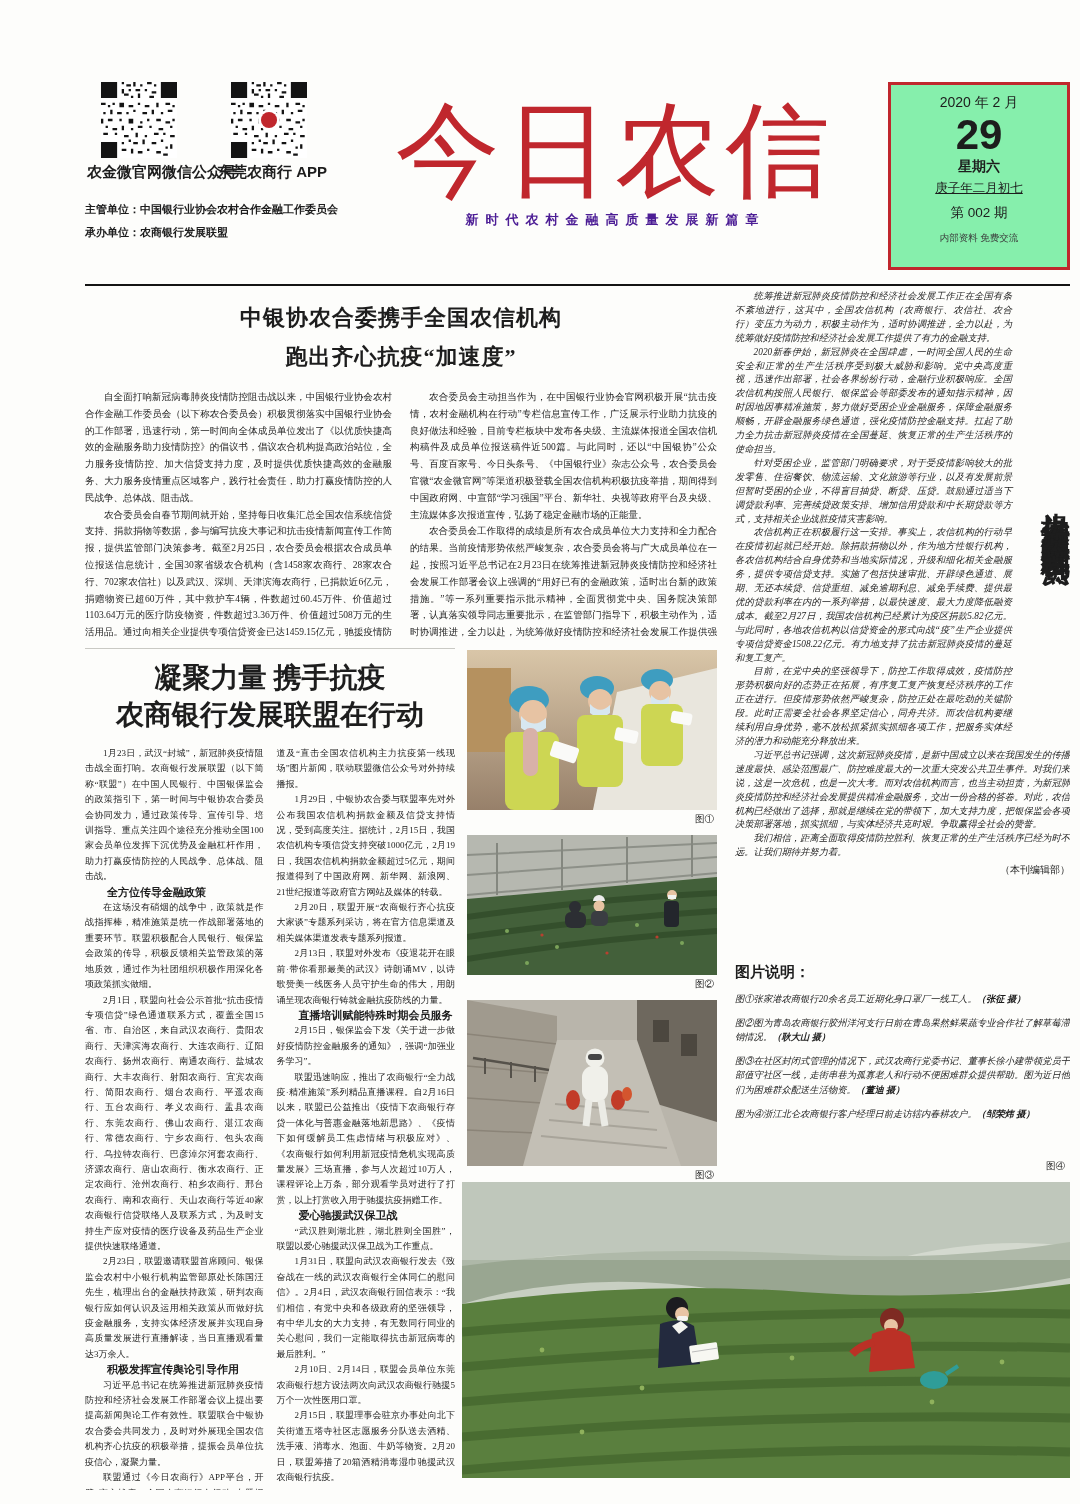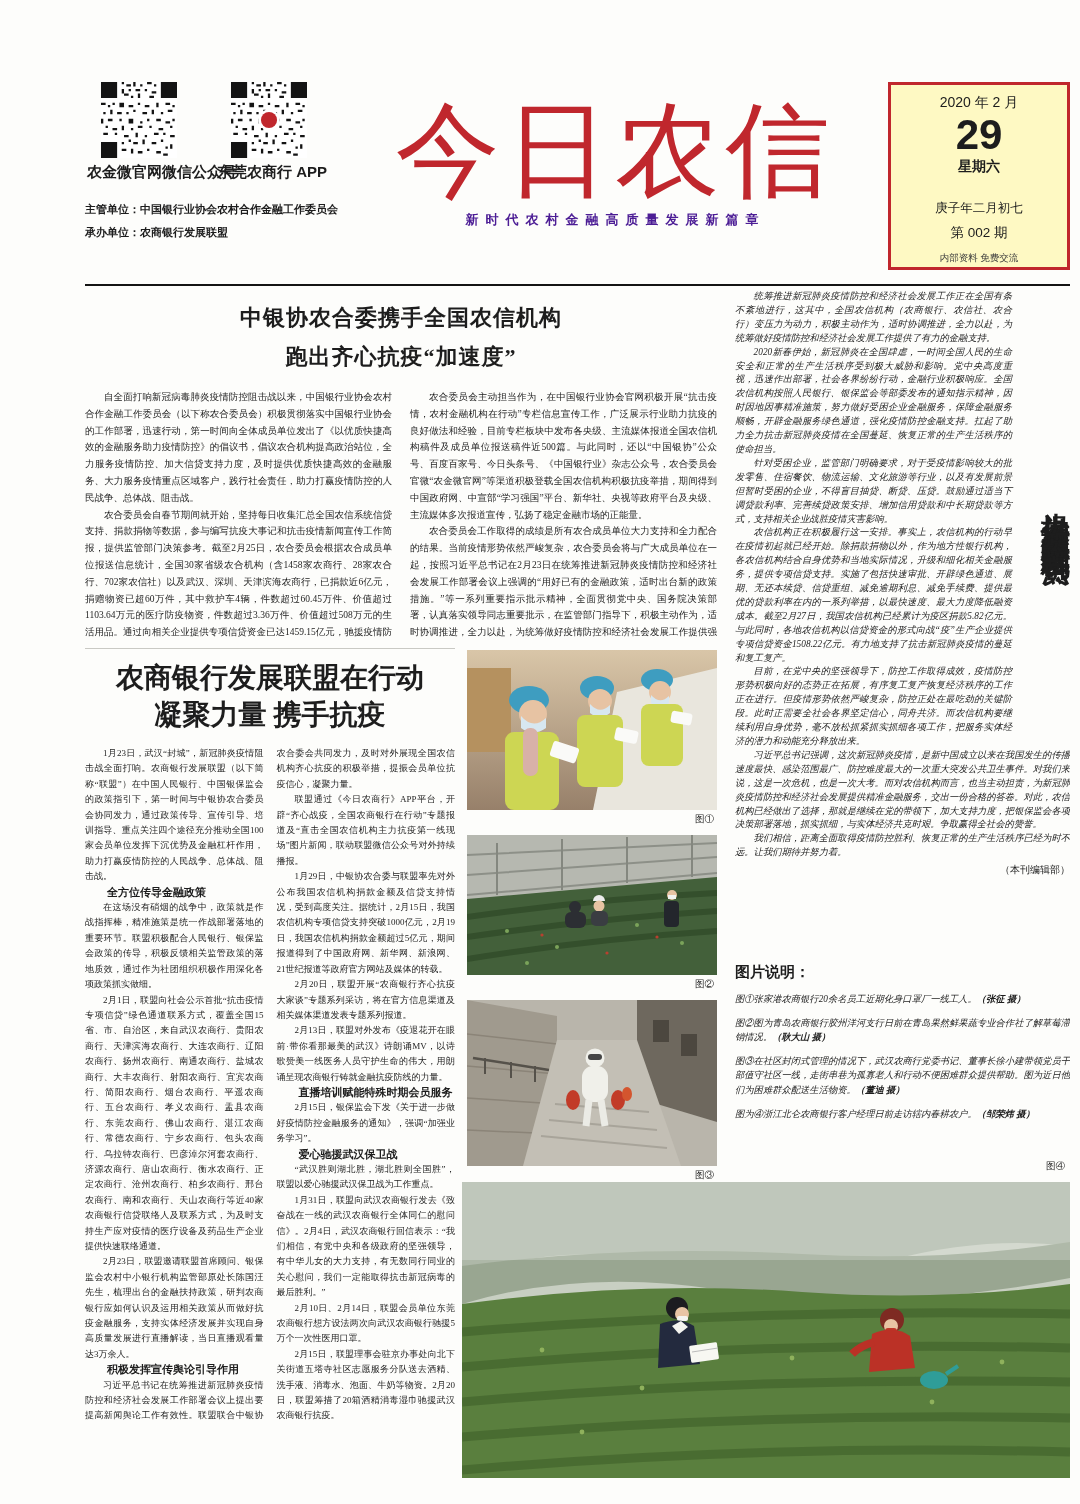--- a/index.html
+++ b/index.html
@@ -12,25 +12,25 @@
   .qr{width:104px;text-align:center;}
   .qr-img{width:76px;height:76px;display:block;margin:0 auto 5px;}
   .qr-label{font-size:15px;font-weight:bold;white-space:nowrap;font-family:Liberation Sans, sans-serif;}
   .org{margin-top:16px;font-size:11px;font-weight:bold;line-height:23px;white-space:nowrap;
        font-family:"Liberation Sans","DejaVu Sans",sans-serif;}
   .hd-center{flex:1;text-align:center;padding-top:14px;min-width:0;}
   .masthead{font-size:104px;line-height:1.05;font-weight:normal;color:#c0272d;letter-spacing:6px;white-space:nowrap;
             font-family:"DejaVu Serif","Liberation Serif",serif;}
   .slogan{margin-top:6px;font-size:13px;letter-spacing:7px;color:#4c1d95;font-weight:bold;white-space:nowrap;}
   .datebox{flex:none;width:168px;height:164px;border:3px solid #c0272d;margin-left:10px;padding:9px 4px;
-           text-align:center;font-family:"Liberation Sans","DejaVu Sans",sans-serif;background:#fef9c3;}
+           text-align:center;font-family:"Liberation Sans","DejaVu Sans",sans-serif;background:#86efac;}
   .db-date{font-size:14px;}
   .db-day{font-size:42px;font-weight:bold;line-height:1.08;}
   .db-week{font-size:14px;font-weight:bold;margin-top:1px;}
-  .db-lunar{font-size:12.5px;margin-top:24px;font-family:"Liberation Serif",serif;}
+  .db-lunar{font-size:12.5px;margin-top:4px;font-family:"Liberation Serif",serif;text-decoration:underline;}
   .db-issue{font-size:13.5px;margin-top:7px;}
   .db-note{font-size:9.5px;margin-top:10px;color:#3a3a3a;}
   .hd-rule{position:absolute;left:85px;top:284px;width:985px;height:0;border-top:2.2px solid #141414;}
   
   .article1{position:absolute;left:85px;top:298px;width:632px;height:346px;overflow:hidden;}
   .a1-title{text-align:center;font-size:22px;line-height:39px;font-weight:bold;letter-spacing:1px;}
   .a1-cols{display:flex;gap:18px;margin-top:13px;}
   .a1-col{flex:1;font-size:9.5px;line-height:16.8px;text-align:justify;}
   p.body{text-indent:2em;margin:0;}
   
@@ -129,37 +129,38 @@
       <div class="a1-col">
         <p class="body">农合委员会主动担当作为，在中国银行业协会官网积极开展“抗击疫情，农村金融机构在行动”专栏信息宣传工作，广泛展示行业助力抗疫的良好做法和经验，目前专栏板块中发布各央级、主流媒体报道全国农信机构稿件及成员单位报送稿件近500篇。与此同时，还以“中国银协”公众号、百度百家号、今日头条号、《中国银行业》杂志公众号，农合委员会官微“农金微官网”等渠道积极登载全国农信机构积极抗疫举措，期间得到中国政府网、中宣部“学习强国”平台、新华社、央视等政府平台及央级、主流媒体多次报道宣传，弘扬了稳定金融市场的正能量。</p>
         <p class="body">农合委员会工作取得的成绩是所有农合成员单位大力支持和全力配合的结果。当前疫情形势依然严峻复杂，农合委员会将与广大成员单位在一起，按照习近平总书记在2月23日在统筹推进新冠肺炎疫情防控和经济社会发展工作部署会议上强调的“用好已有的金融政策，适时出台新的政策措施。”等一系列重要指示批示精神，全面贯彻党中央、国务院决策部署，认真落实领导同志重要批示，在监管部门指导下，积极主动作为，适时协调推进，全力以赴，为统筹做好疫情防控和经济社会发展工作提供强有力的金融支持。</p>
       </div>
     </div>
   </div>
 
   <div class="article2">
     <div class="a2-main">
       <div class="a2-title">
+        <div>凝聚力量 携手抗疫</div>
         <div>农商银行发展联盟在行动</div>
-        <div>凝聚力量 携手抗疫</div>
       </div>
       <div class="a2-cols">
         <p class="body">1月23日，武汉“封城”，新冠肺炎疫情阻击战全面打响。农商银行发展联盟（以下简称“联盟”）在中国人民银行、中国银保监会的政策指引下，第一时间与中银协农合委员会协同发力，通过政策传导、宣传引导、培训指导、重点关注四个途径充分推动全国100家会员单位发挥下沉优势及金融杠杆作用，助力打赢疫情防控的人民战争、总体战、阻击战。</p>
         <p class="body subhead">全方位传导金融政策</p>
         <p class="body">在这场没有硝烟的战争中，政策就是作战指挥棒，精准施策是统一作战部署落地的重要环节。联盟积极配合人民银行、银保监会政策的传导，积极反馈相关监管政策的落地质效，通过作为社团组织积极作用深化各项政策抓实做细。</p>
         <p class="body">2月1日，联盟向社会公示首批“抗击疫情专项信贷”绿色通道联系方式，覆盖全国15省、市、自治区，来自武汉农商行、贵阳农商行、天津滨海农商行、大连农商行、辽阳农商行、扬州农商行、南通农商行、盐城农商行、大丰农商行、射阳农商行、宜宾农商行、简阳农商行、烟台农商行、平遥农商行、五台农商行、孝义农商行、盂县农商行、东莞农商行、佛山农商行、湛江农商行、常德农商行、宁乡农商行、包头农商行、乌拉特农商行、巴彦淖尔河套农商行、济源农商行、唐山农商行、衡水农商行、正定农商行、沧州农商行、柏乡农商行、邢台农商行、南和农商行、天山农商行等近40家农商银行信贷联络人及联系方式，为及时支持生产应对疫情的医疗设备及药品生产企业提供快速联络通道。</p>
         <p class="body">2月23日，联盟邀请联盟首席顾问、银保监会农村中小银行机构监管部原处长陈国汪先生，梳理出台的金融扶持政策，研判农商银行应如何认识及运用相关政策从而做好抗疫金融服务，支持实体经济发展并实现自身高质量发展进行直播解读，当日直播观看量达3万余人。</p>
         <p class="body subhead">积极发挥宣传舆论引导作用</p>
         <p class="body">习近平总书记在统筹推进新冠肺炎疫情防控和经济社会发展工作部署会议上提出要提高新闻舆论工作有效性。联盟联合中银协农合委会共同发力，及时对外展现全国农信机构齐心抗疫的积极举措，提振会员单位抗疫信心，凝聚力量。</p>
         <p class="body">联盟通过《今日农商行》APP平台，开辟“齐心战疫，全国农商银行在行动”专题报道及“直击全国农信机构主力抗疫第一线现场”图片新闻，联动联盟微信公众号对外持续播报。</p>
         <p class="body">1月29日，中银协农合委与联盟率先对外公布我国农信机构捐款金额及信贷支持情况，受到高度关注。据统计，2月15日，我国农信机构专项信贷支持突破1000亿元，2月19日，我国农信机构捐款金额超过5亿元，期间报道得到了中国政府网、新华网、新浪网、21世纪报道等政府官方网站及媒体的转载。</p>
         <p class="body">2月20日，联盟开展“农商银行齐心抗疫大家谈”专题系列采访，将在官方信息渠道及相关媒体渠道发表专题系列报道。</p>
         <p class="body">2月13日，联盟对外发布《疫退花开在眼前·带你看那最美的武汉》诗朗诵MV，以诗歌赞美一线医务人员守护生命的伟大，用朗诵呈现农商银行铸就金融抗疫防线的力量。</p>
         <p class="body subhead">直播培训赋能特殊时期会员服务</p>
         <p class="body">2月15日，银保监会下发《关于进一步做好疫情防控金融服务的通知》，强调“加强业务学习”。</p>
+        <p class="body">联盟迅速响应，推出了农商银行“全力战疫·精准施策”系列精品直播课程。自2月16日以来，联盟已公益推出《疫情下农商银行存贷一体化与普惠金融落地新思路》、《疫情下如何缓解员工焦虑情绪与积极应对》、《农商银行如何利用新冠疫情危机实现高质量发展》三场直播，参与人次超过10万人，课程评论上万条，部分观看学员对进行了打赏，以上打赏收入用于驰援抗疫捐赠工作。</p>
         <p class="body subhead">爱心驰援武汉保卫战</p>
         <p class="body">“武汉胜则湖北胜，湖北胜则全国胜”，联盟以爱心驰援武汉保卫战为工作重点。</p>
         <p class="body">1月31日，联盟向武汉农商银行发去《致奋战在一线的武汉农商银行全体同仁的慰问信》。2月4日，武汉农商银行回信表示：“我们相信，有党中央和各级政府的坚强领导，有中华儿女的大力支持，有无数同行同业的关心慰问，我们一定能取得抗击新冠病毒的最后胜利。”</p>
         <p class="body">2月10日、2月14日，联盟会员单位东莞农商银行想方设法两次向武汉农商银行驰援5万个一次性医用口罩。</p>
         <p class="body">2月15日，联盟理事会驻京办事处向北下关街道五塔寺社区志愿服务分队送去酒精、洗手液、消毒水、泡面、牛奶等物资。2月20日，联盟筹措了20箱酒精消毒湿巾驰援武汉农商银行抗疫。</p>
 
       </div>
     </div>
 
     <div class="a2-photos">

